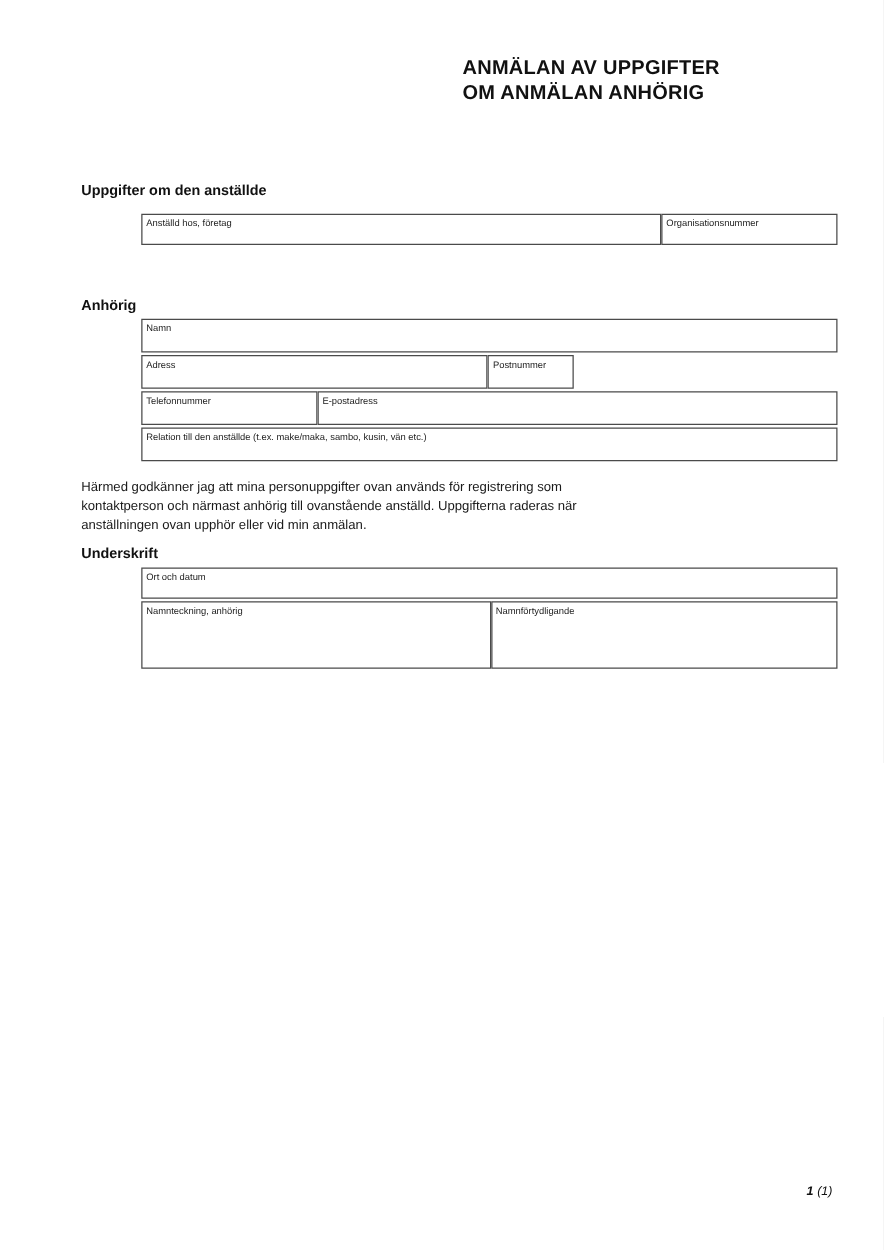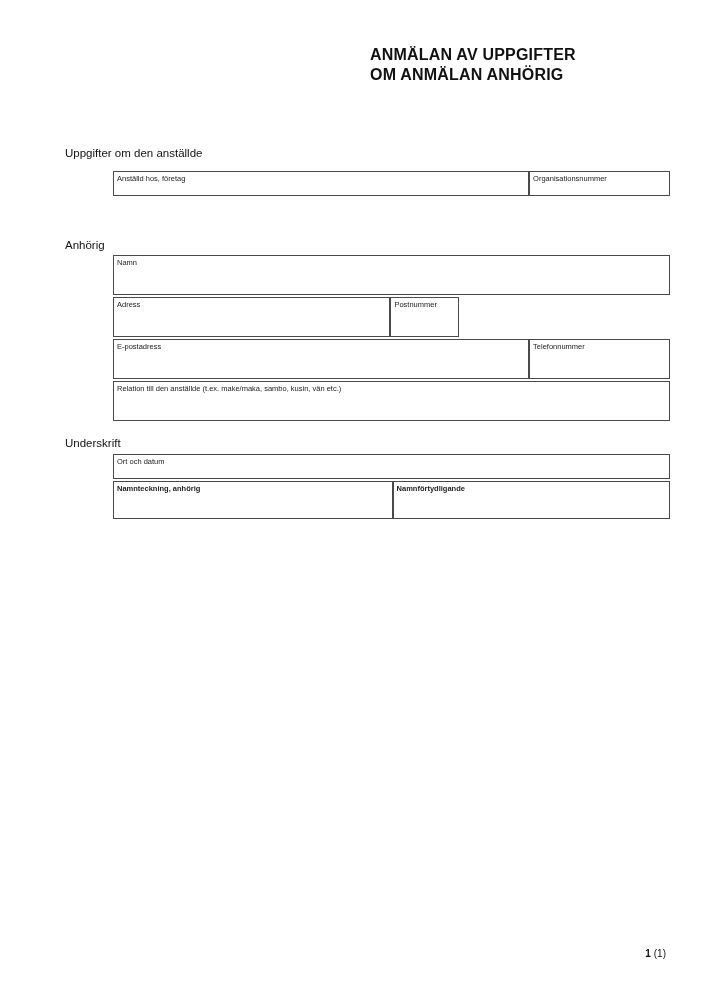--- a/index.html
+++ b/index.html
@@ -21,21 +21,21 @@
     font-size: 16px;
     line-height: 20px;
     font-weight: bold;
     letter-spacing: 0.2px;
     color: #111111;
   }
   .section-heading {
     left: 65px;
     width: 605px;
     font-size: 11.5px;
-    font-weight: normal;
+    font-weight: bold;
     color: #111111;
   }
   .form-table {
     left: 65px;
     width: 605px;
     display: flex;
     flex-direction: column;
     gap: 2px;
     padding-left: 48px;
   }
@@ -48,36 +48,37 @@
   }
   .cell + .cell { border-left-width: 1px; margin-left: 0; }
   .field-label {
     display: block;
     font-size: 7.5px;
     line-height: 9px;
     color: #222222;
     white-space: nowrap;
   }
   .h25 .cell { height: 25px; }
-  .h27 .cell { height: 40px; }
-  .h38 .cell { height: 38px; font-weight: bold; }
+  .h27 .cell { height: 27px; }
+  .h38 .cell { height: 54px; }
   .consent {
     left: 65px;
     width: 560px;
     font-size: 10.5px;
     line-height: 15px;
     color: #1a1a1a;
   }
   .footer {
     left: 65px;
     width: 601px;
     top: 948px;
     text-align: right;
     font-size: 10px;
     color: #111111;
+    font-style: italic;
   }
   .footer .pg-current { font-weight: bold; }
   .footer .pg-total { font-weight: normal; margin-left: 3px; }
 </style>
 </head>
 <body>
 
 <div class="page">
 
   <div class="abs doc-title">
@@ -108,34 +109,39 @@
     </div>
     <div class="form-row h27">
       <div class="cell" style="width:49.8%">
         <span class="field-label">Adress</span>
       </div>
       <div class="cell" style="width:12.4%">
         <span class="field-label">Postnummer</span>
       </div>
     </div>
     <div class="form-row h27">
+      <div class="cell" style="width:25.3%">
+        <span class="field-label">Telefonnummer</span>
+      </div>
       <div class="cell" style="width:74.7%">
         <span class="field-label">E-postadress</span>
-      </div>
-      <div class="cell" style="width:25.3%">
-        <span class="field-label">Telefonnummer</span>
       </div>
     </div>
     <div class="form-row h27">
       <div class="cell" style="width:100%">
         <span class="field-label">Relation till den anställde (t.ex. make/maka, sambo, kusin, vän etc.)</span>
       </div>
     </div>
   </div>
 
+  <div class="abs consent" style="top:383px">
+    <div>Härmed godkänner jag att mina personuppgifter ovan används för registrering som</div>
+    <div>kontaktperson och närmast anhörig till ovanstående anställd. Uppgifterna raderas när</div>
+    <div>anställningen ovan upphör eller vid min anmälan.</div>
+  </div>
 
   <div class="abs section-heading" style="top:437px">Underskrift</div>
 
   <div class="abs form-table" style="top:454px">
     <div class="form-row h25">
       <div class="cell" style="width:100%">
         <span class="field-label">Ort och datum</span>
       </div>
     </div>
     <div class="form-row h38">

